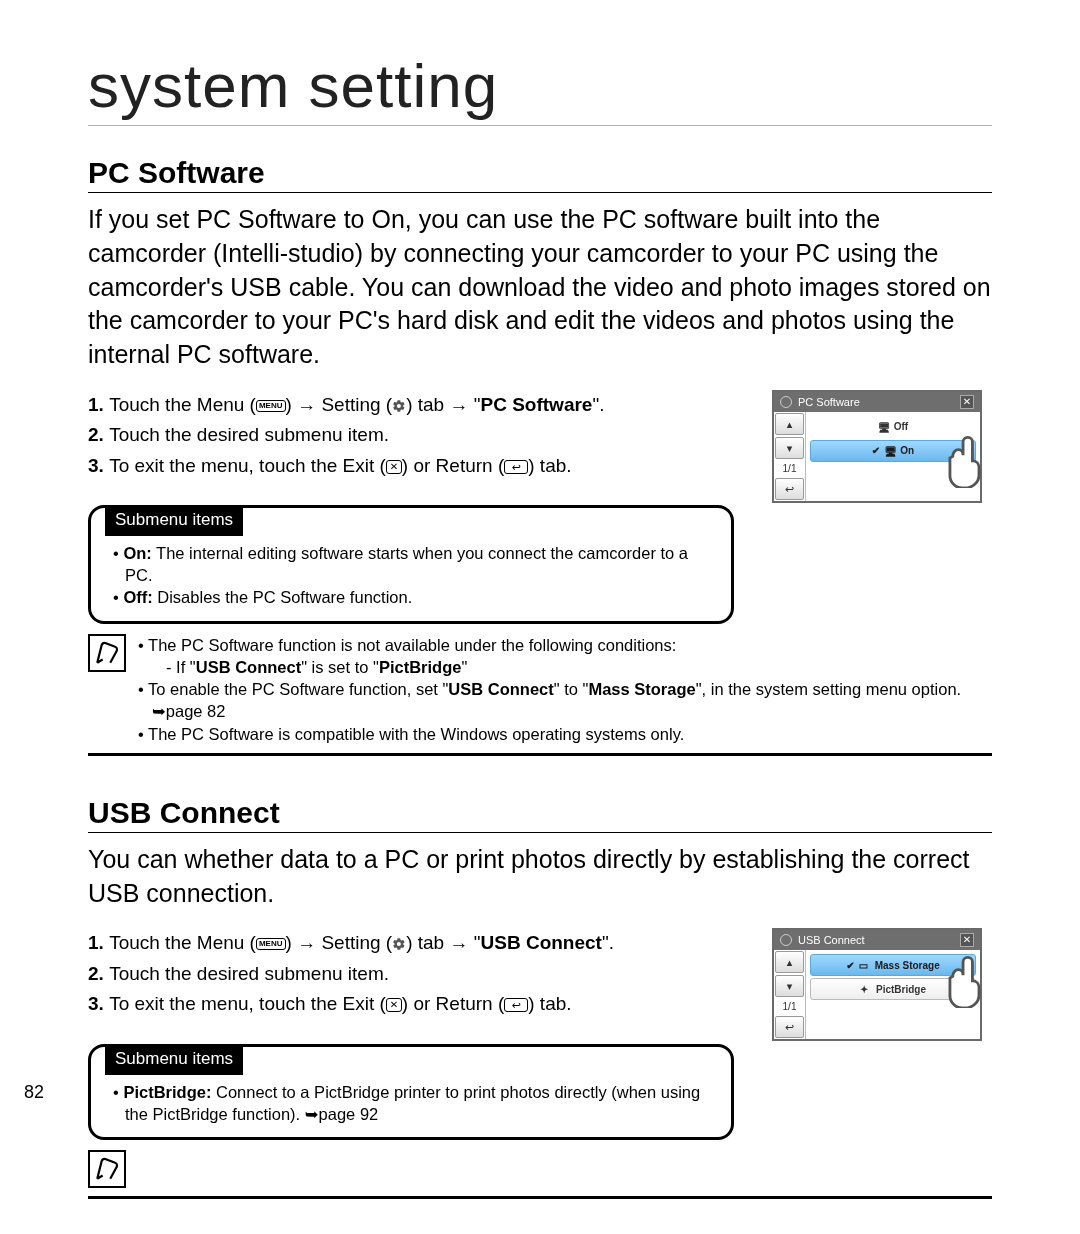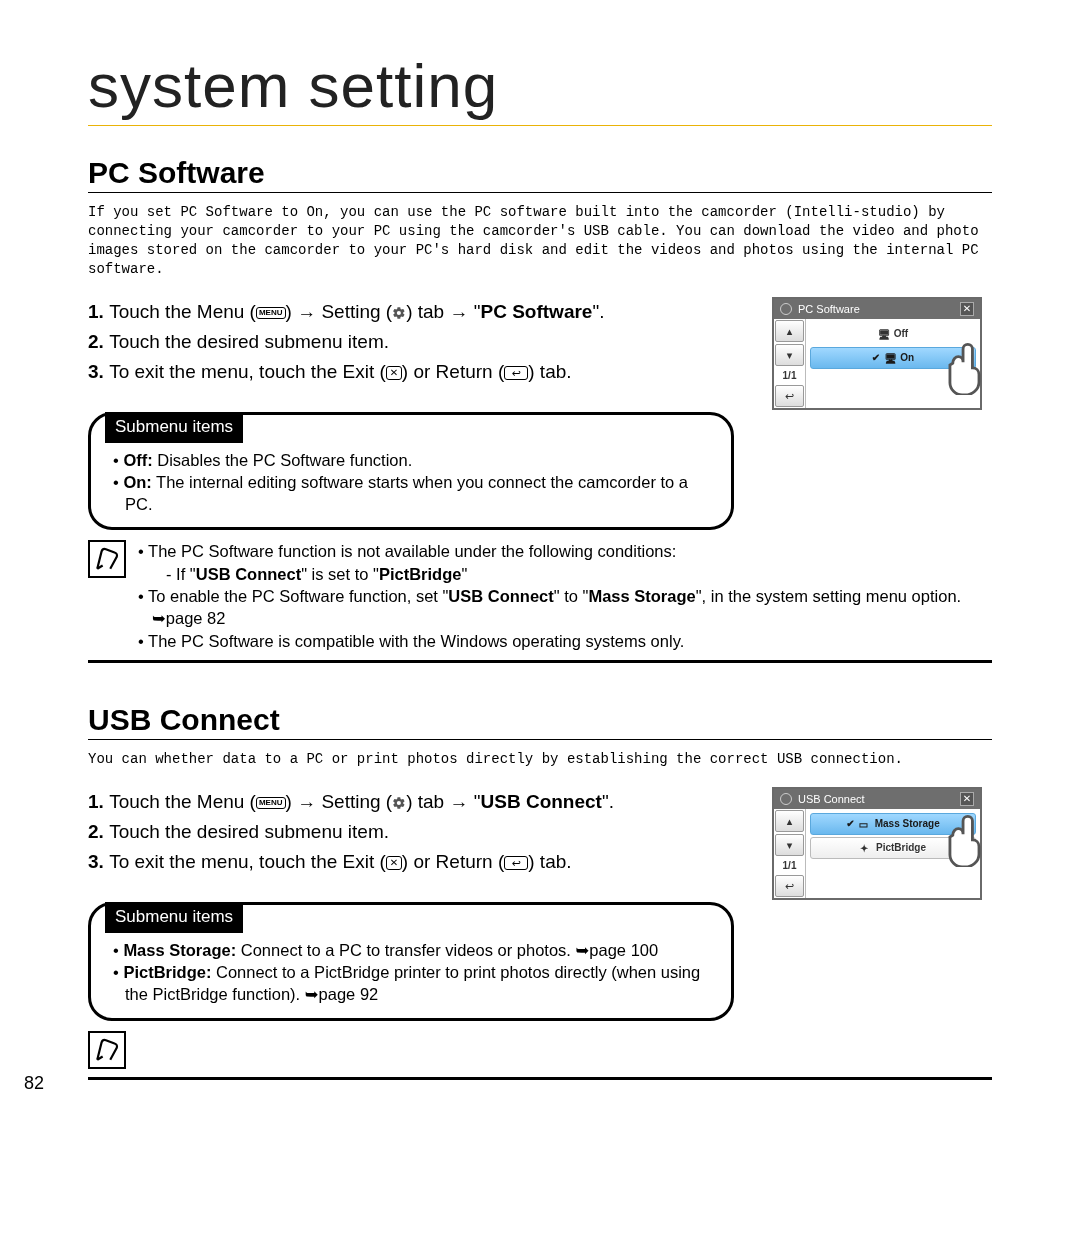--- a/index.html
+++ b/index.html
@@ -23,24 +23,23 @@
     margin-bottom: 30px;
   }
   .section-title {
     font-size: 30px;
     font-weight: bold;
     border-bottom: 1px solid #000;
     padding-bottom: 2px;
     margin-bottom: 10px;
   }
   .intro-text {
-    font-size: 14px;
+    font-size: 25px;
     line-height: 1.35;
     margin-bottom: 18px;
-    font-family: Liberation Mono, monospace;
   }
   .content-row {
     display: flex;
     gap: 38px;
     margin-bottom: 10px;
   }
   .left-col { flex: 1; }
   .right-col { width: 220px; flex-shrink: 0; }
   ol.steps {
     list-style: none;
@@ -87,21 +86,21 @@
     border: 1px solid #000;
     border-radius: 3px;
     width: 24px; height: 14px;
     font-size: 11px;
     text-align: center;
     line-height: 12px;
     vertical-align: middle;
   }
   .submenu-box {
     border: 3px solid #000;
-    border-radius: 24px;
+    border-radius: 16px;
     padding: 0 14px 12px 14px;
     font-size: 16.5px;
     line-height: 1.35;
   }
   .submenu-label {
     display: inline-block;
     background: #000;
     color: #fff;
     font-size: 17px;
     padding: 4px 10px;
@@ -135,21 +134,21 @@
     flex: 1;
   }
   .note-body ul { list-style: none; }
   .note-body ul > li { text-indent: -14px; margin-left: 14px; }
   .note-body ul > li::before { content: "•  "; }
   .note-body ul ul > li::before { content: "-  "; }
   .note-body ul ul { margin-left: 14px; }
   .page-num {
     position: absolute;
     left: 24px;
-    bottom: 140px;
+    bottom: 131px;
     font-size: 18px;
   }
   
   .screen {
     width: 210px;
     border: 2px solid #6a6a6a;
     background: #fff;
     font-size: 11px;
     position: relative;
   }
@@ -191,21 +190,21 @@
     margin: 1px;
     text-align: center;
     line-height: 20px;
     font-size: 11px;
     color: #333;
     border-radius: 2px;
   }
   .side-page {
     text-align: center;
     font-size: 10px;
-    font-weight: bold;
+    font-weight: normal;
     padding: 3px 0;
     color: #333;
   }
   .screen-list { flex: 1; padding: 2px; }
   .opt {
     height: 22px;
     margin: 2px 2px;
     border-radius: 3px;
     display: flex;
     align-items: center;
@@ -254,22 +253,22 @@
       </li>
       <li>Touch the desired submenu item.</li>
       <li>
         <span>To exit the menu, touch the Exit (</span><span class="icon-x">✕</span><span>) or Return (</span><span class="icon-return">↩</span><span>) tab.</span>
       </li>
     </ol>
 
     <div class="submenu-box">
       <div class="submenu-label">Submenu items</div>
       <ul>
+        <li><b>On:</b><span> The internal editing software starts when you connect the camcorder to a PC.</span></li>
         <li><b>Off:</b><span> Disables the PC Software function.</span></li>
-        <li><b>On:</b><span> The internal editing software starts when you connect the camcorder to a PC.</span></li>
       </ul>
     </div>
   </div>
 
   <div class="right-col">
     <div class="screen">
       <div class="screen-title">
         <span class="gear"></span>
         <span>PC Software</span>
         <span class="screen-close">✕</span>
@@ -338,21 +337,20 @@
       </li>
       <li>Touch the desired submenu item.</li>
       <li>
         <span>To exit the menu, touch the Exit (</span><span class="icon-x">✕</span><span>) or Return (</span><span class="icon-return">↩</span><span>) tab.</span>
       </li>
     </ol>
 
     <div class="submenu-box">
       <div class="submenu-label">Submenu items</div>
       <ul>
-        <li><b>Mass Storage:</b><span> Connect to a PC to transfer videos or photos. ➥page 100</span></li>
         <li><b>PictBridge:</b><span> Connect to a PictBridge printer to print photos directly (when using the PictBridge function). ➥page 92</span></li>
       </ul>
     </div>
   </div>
 
   <div class="right-col">
     <div class="screen">
       <div class="screen-title">
         <span class="gear"></span>
         <span>USB Connect</span>

